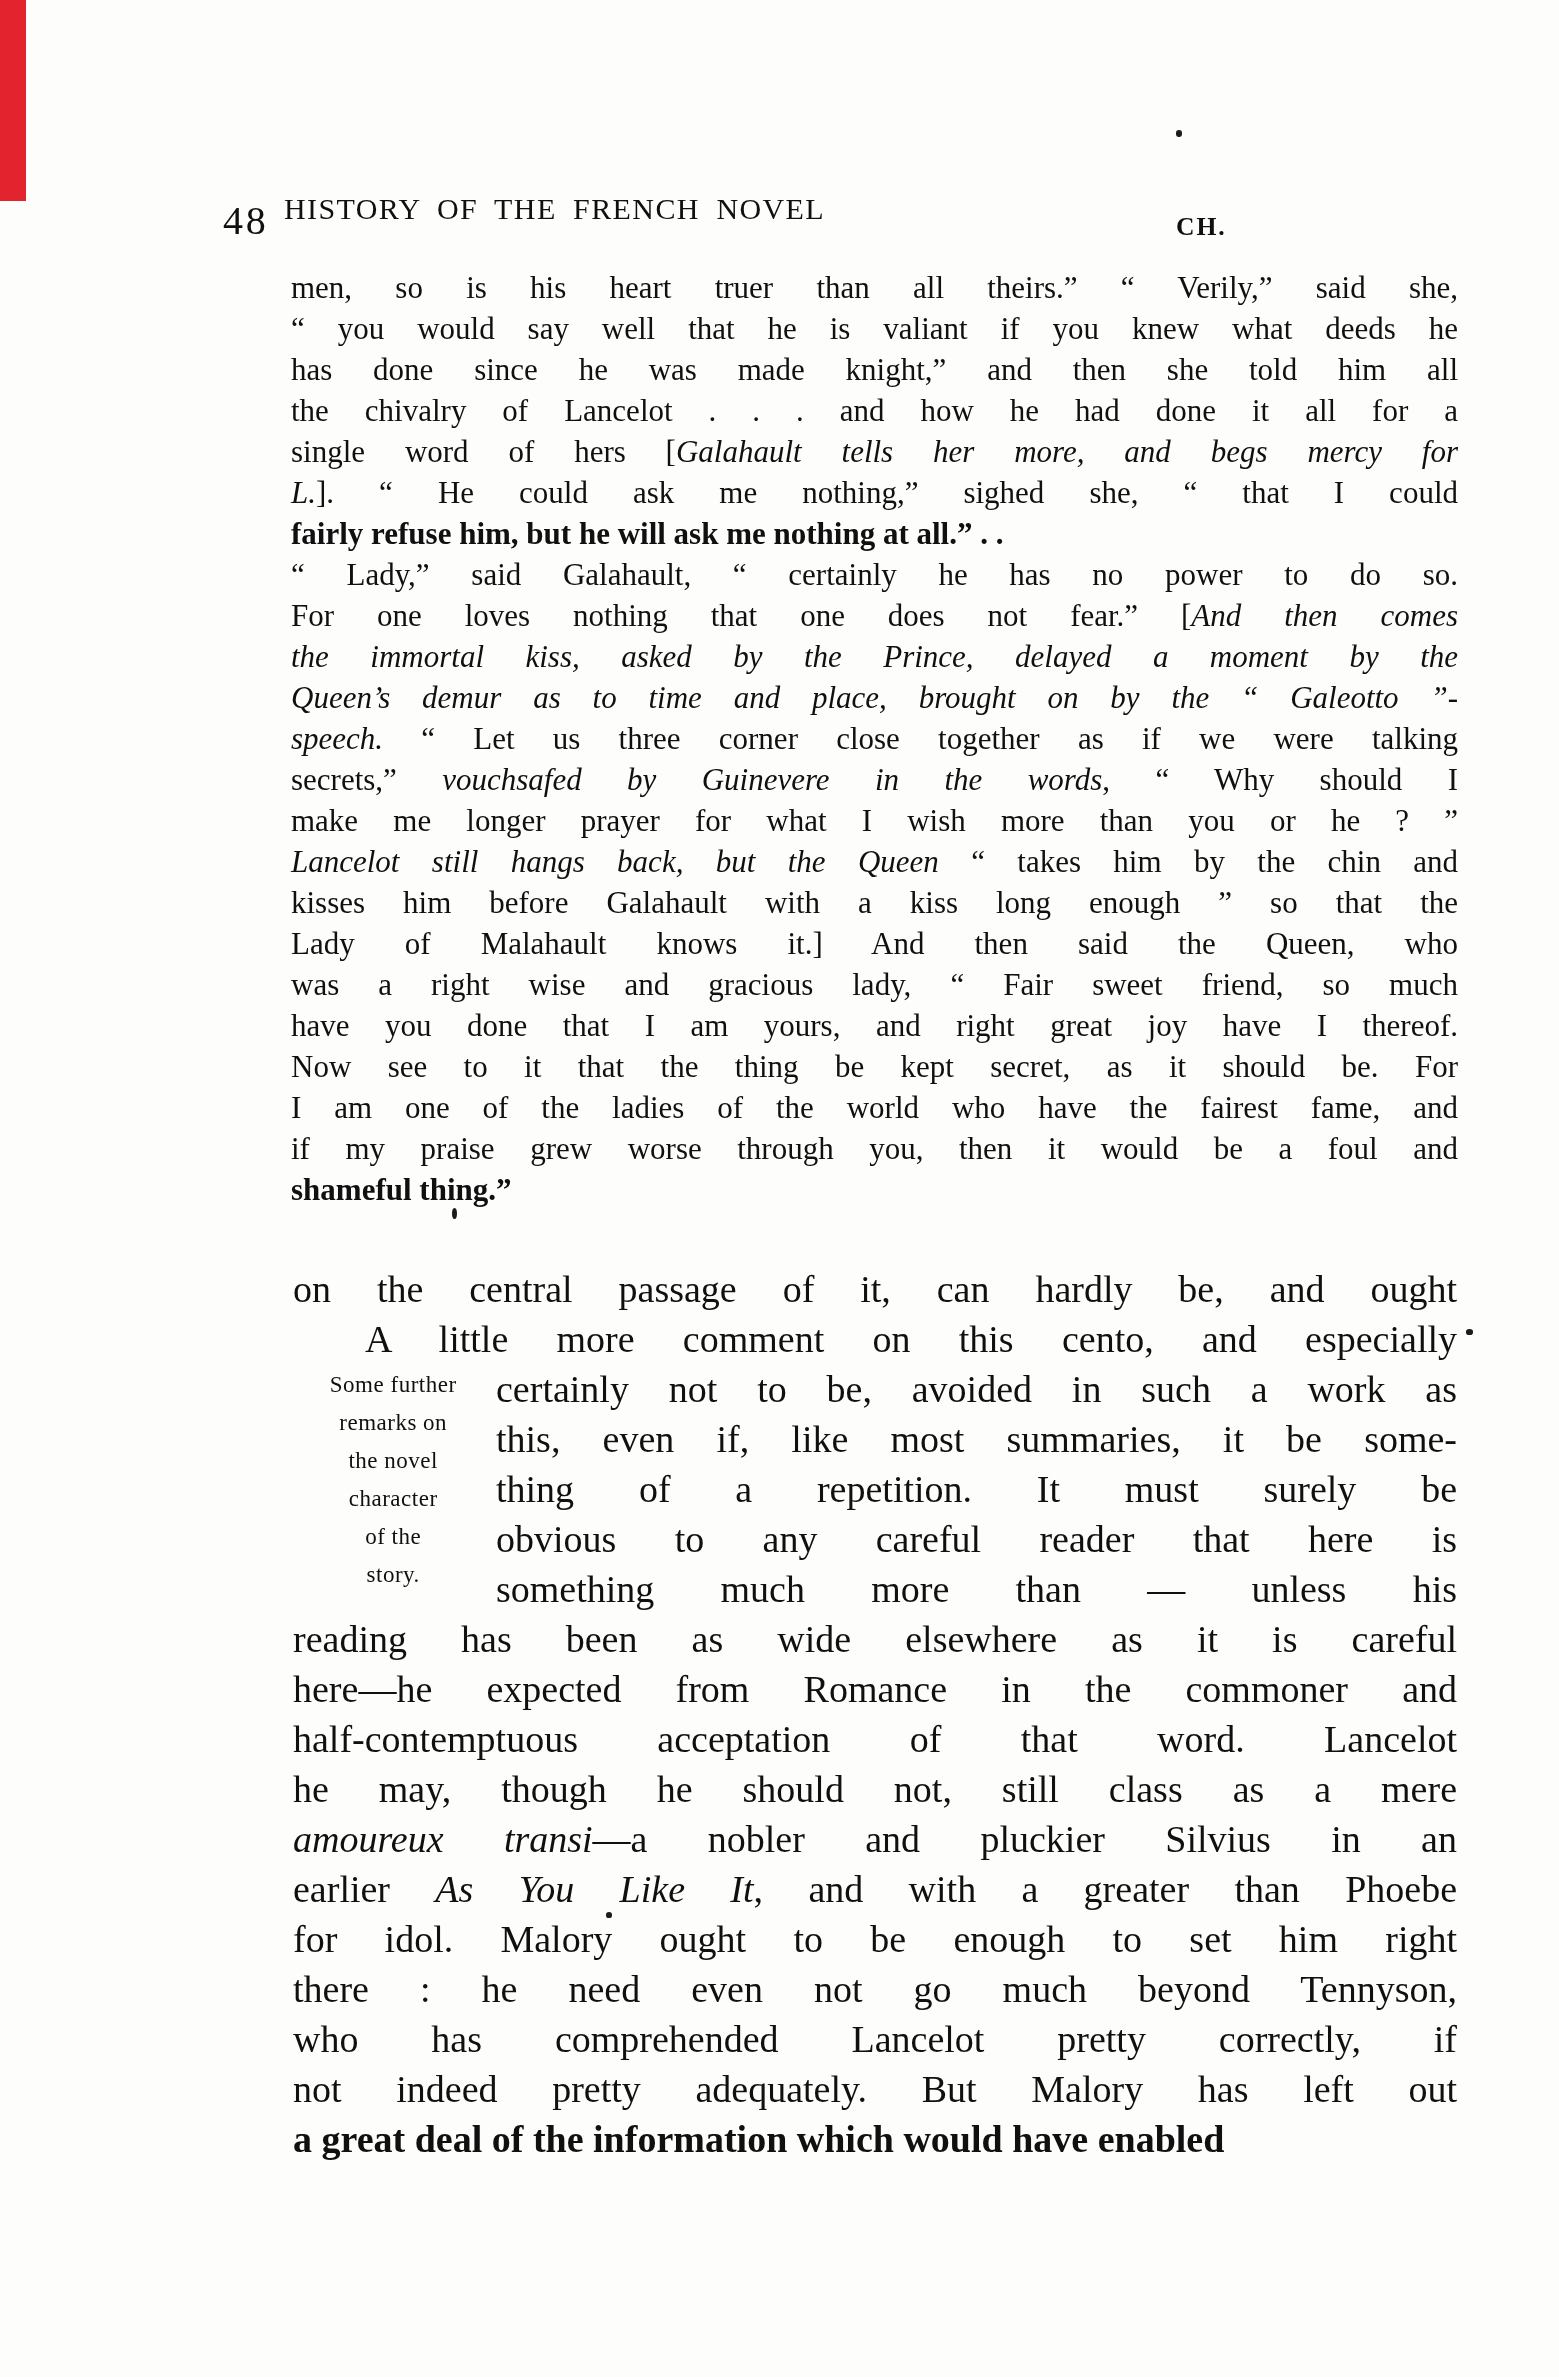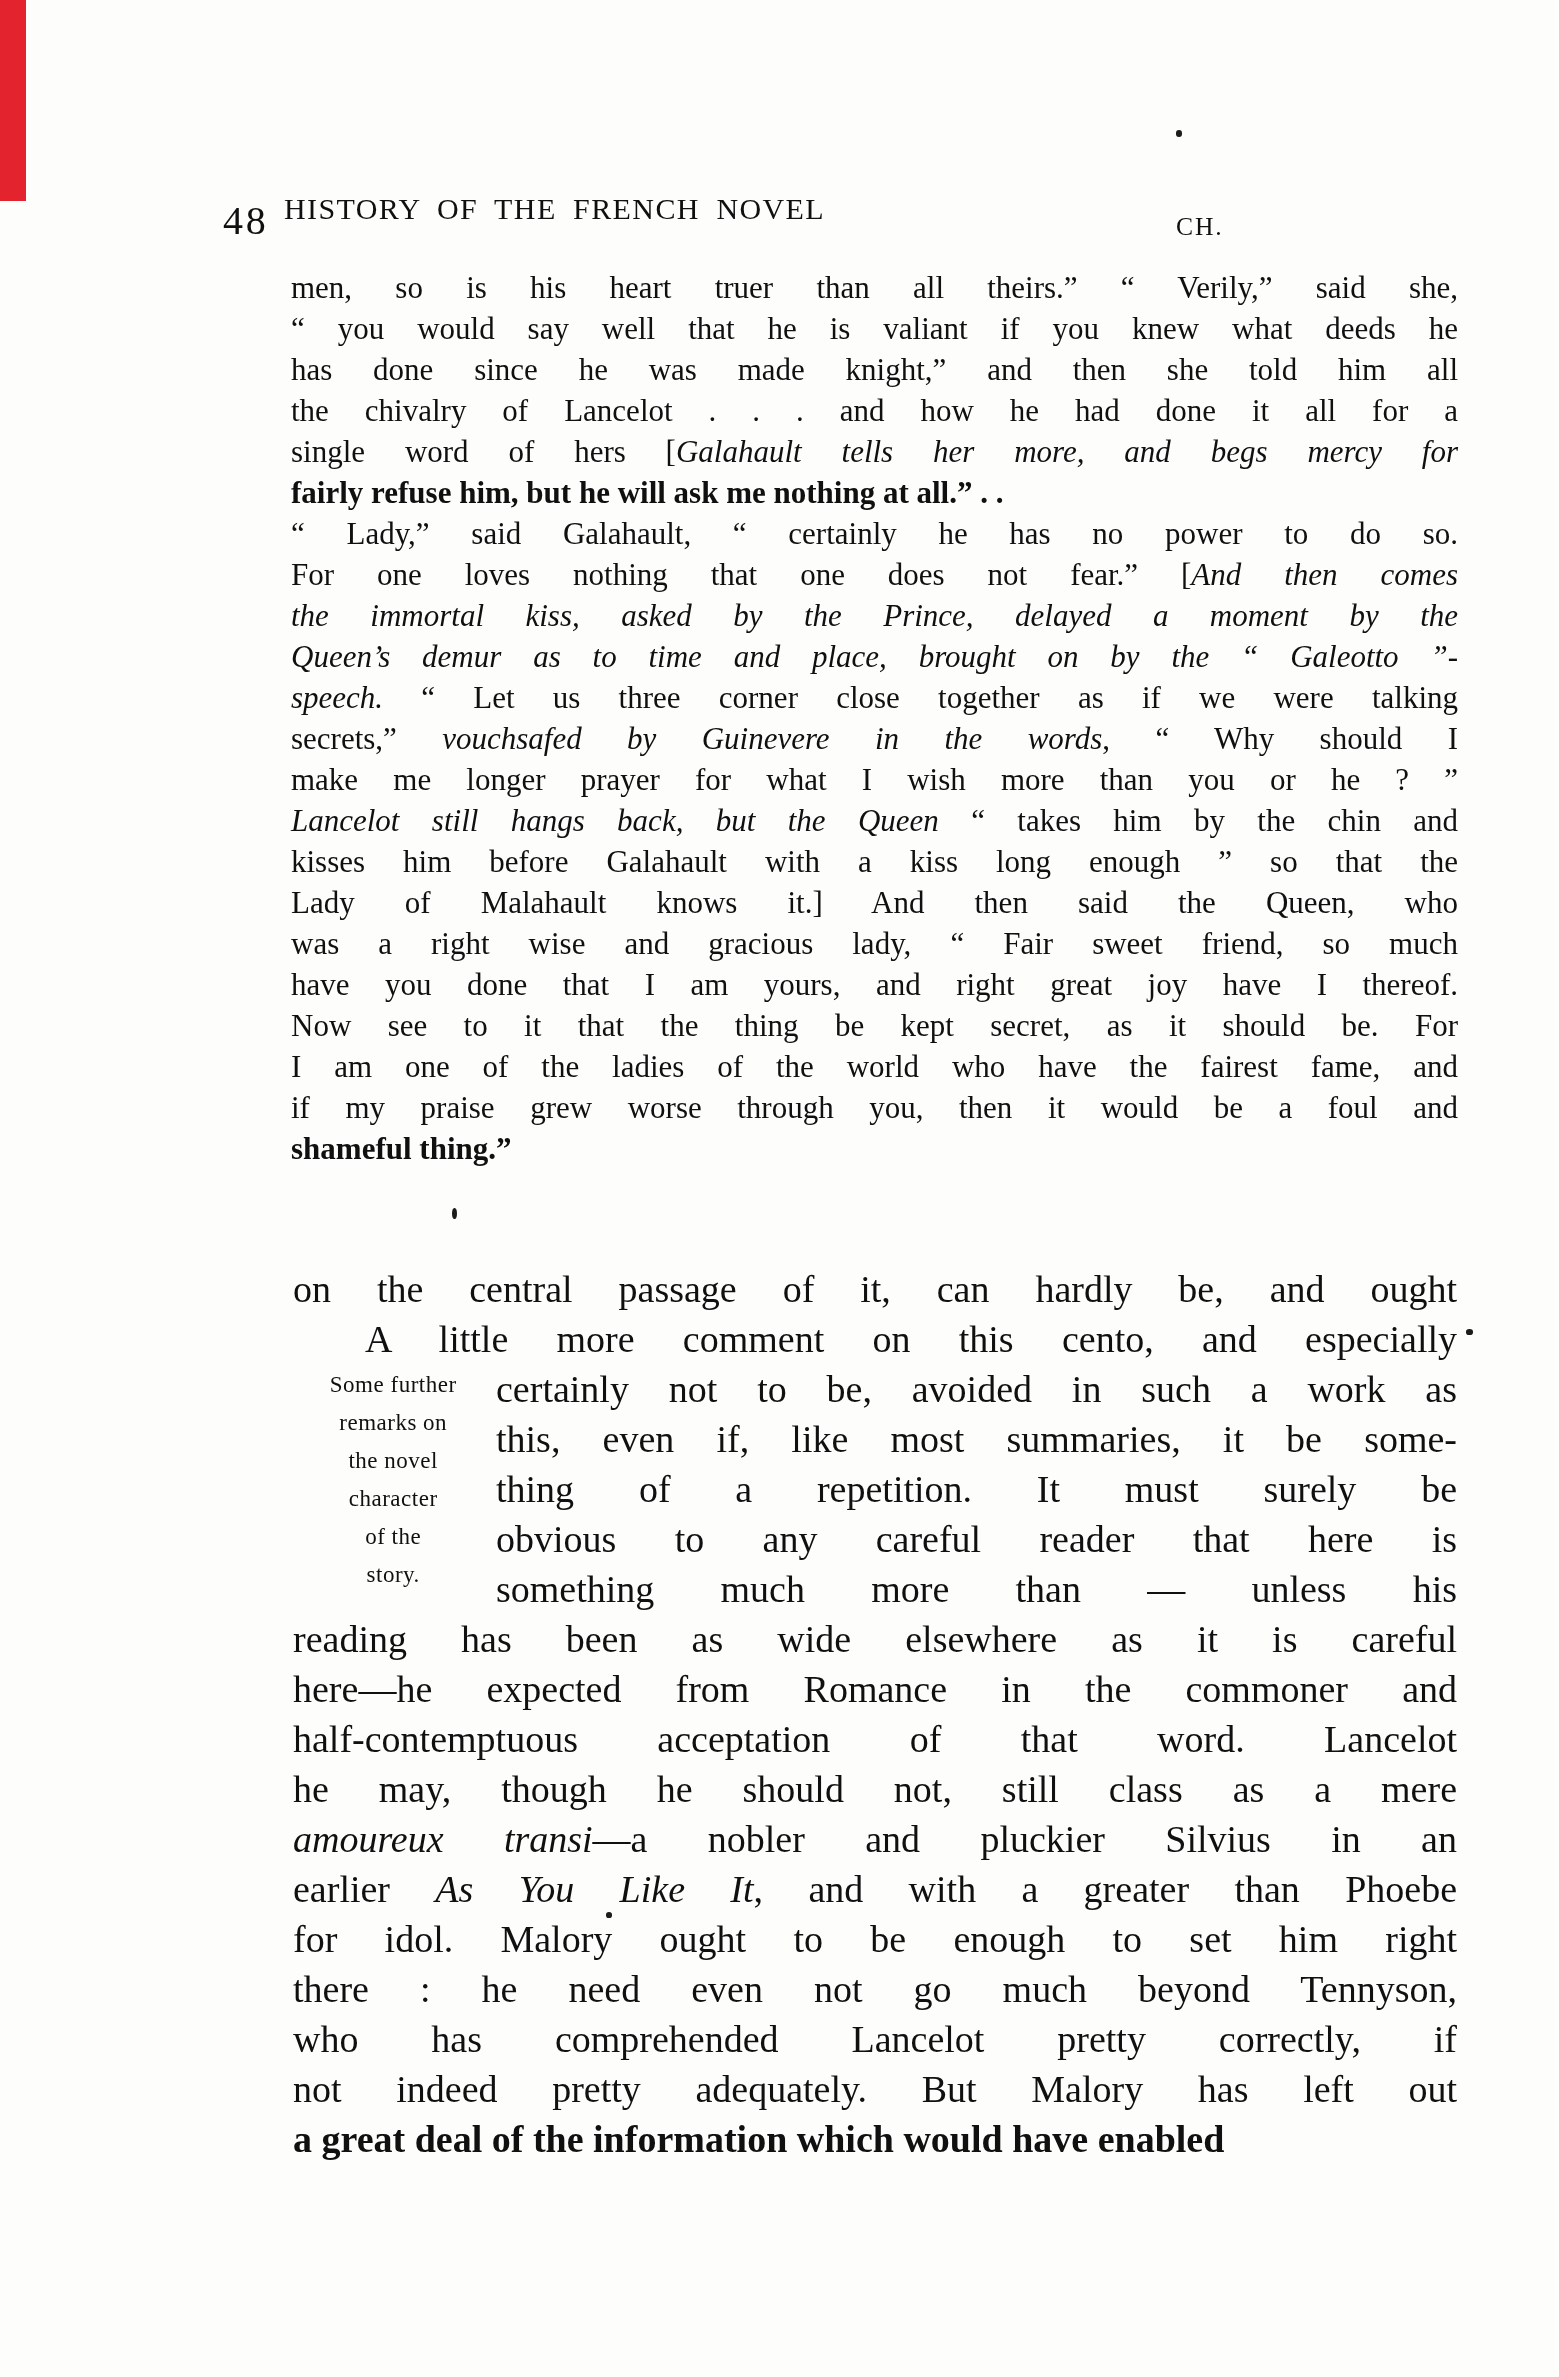--- a/index.html
+++ b/index.html
@@ -18,21 +18,21 @@
   .page-number{
     position:absolute;left:223px;top:197px;
     font-size:40px;letter-spacing:2.8px;
   }
   .running-title{
     position:absolute;left:284px;top:192px;
     font-size:30px;letter-spacing:1.4px;word-spacing:7.6px;
   }
   .chapter-marker{
     position:absolute;left:1176px;top:212px;
-    font-size:25.6px;letter-spacing:1.9px;
+    font-size:25.6px;letter-spacing:1.9px;font-weight:bold;
   }
   .para{position:absolute;}
   .para-quotation{
     left:291px;top:267px;width:1167px;
     font-size:31px;line-height:41px;
   }
   .para-comment{
     left:293px;top:1264px;width:1164px;
     font-size:38px;line-height:50px;
   }
@@ -63,20 +63,21 @@
     <span class="running-title">HISTORY OF THE FRENCH NOVEL</span>
     <span class="chapter-marker">CH.</span>
   </div>
 
   <div class="para para-quotation">
       <div class="tline">men, so is his heart truer than all theirs.”  “ Verily,” said she,</div>
       <div class="tline">“ you would say well that he is valiant if you knew what deeds he</div>
       <div class="tline">has done since he was made knight,” and then she told him all</div>
       <div class="tline">the chivalry of Lancelot . . . and how he had done it all for a</div>
       <div class="tline">single word of hers [<i>Galahault tells her more, and begs mercy for</i></div>
+      <div class="tline"><i>L.</i>].  “ He could ask me nothing,” sighed she, “ that I could</div>
       <div class="tline no-just">fairly refuse him, but he will ask me nothing at all.” . .</div>
       <div class="tline">“ Lady,” said Galahault, “ certainly he has no power to do so.</div>
       <div class="tline">For one loves nothing that one does not fear.”  [<i>And then comes</i></div>
       <div class="tline"><i>the immortal kiss, asked by the Prince, delayed a moment by the</i></div>
       <div class="tline"><i>Queen’s demur as to time and place, brought on by the “ Galeotto ”-</i></div>
       <div class="tline"><i>speech.</i>  “ Let us three corner close together as if we were talking</div>
       <div class="tline">secrets,” <i>vouchsafed by Guinevere in the words</i>, “ Why should I</div>
       <div class="tline">make me longer prayer for what I wish more than you or he ? ”</div>
       <div class="tline"><i>Lancelot still hangs back, but the Queen</i> “ takes him by the chin and</div>
       <div class="tline">kisses him before Galahault with a kiss long enough ” so that the</div>

